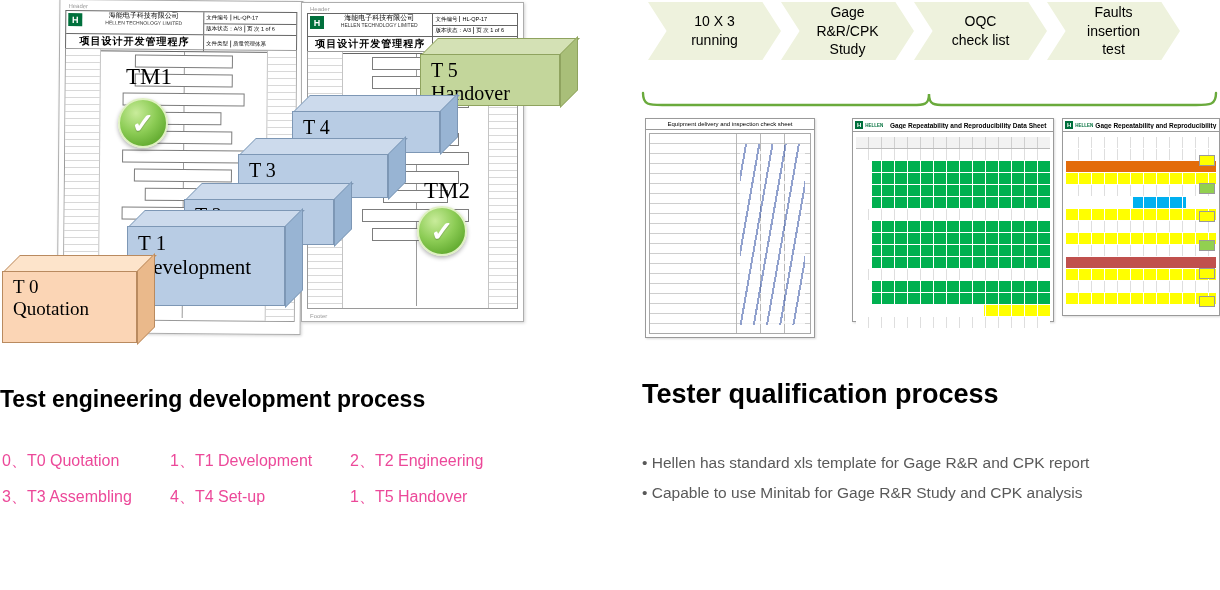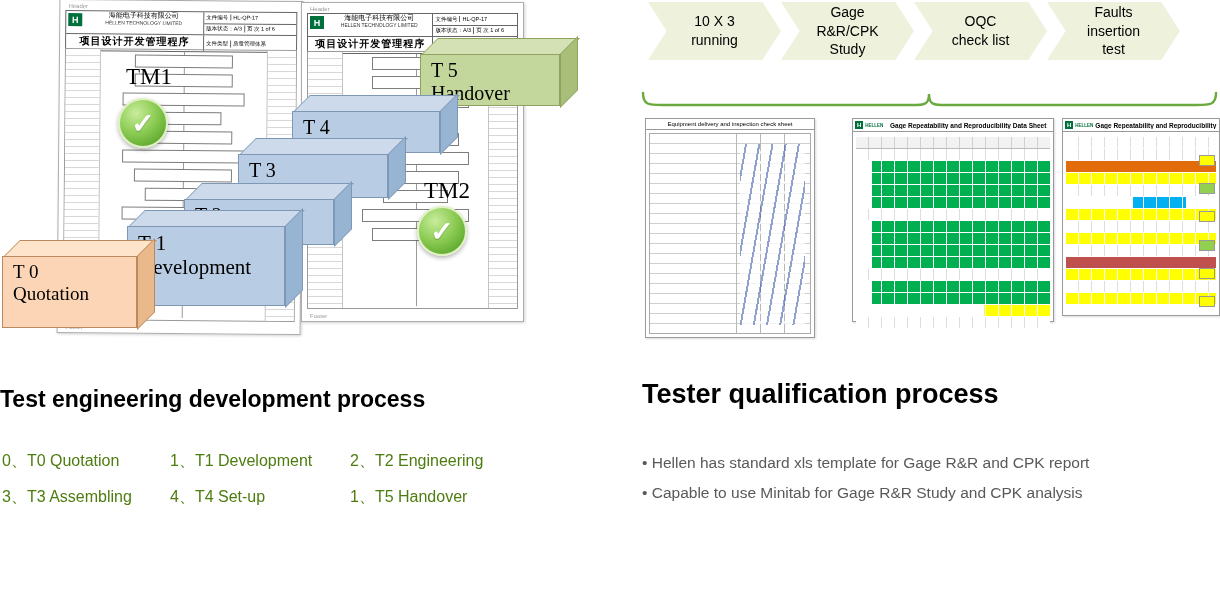--- a/index.html
+++ b/index.html
@@ -43,21 +43,21 @@
   .box3d{position:absolute;--d:16px;}
   .bxfront{position:absolute;left:0;top:var(--d);right:0;bottom:0;background:var(--f);border:1px solid var(--bd);
            font-family:"Liberation Serif",serif;padding:4px 0 0 10px;line-height:1.15;}
   .bxtop{position:absolute;left:0;top:0;width:100%;height:var(--d);background:var(--t);border:1px solid var(--bd);
          transform:skewX(-45deg);transform-origin:bottom left;}
   .bxside{position:absolute;top:var(--d);left:100%;width:var(--d);height:calc(100% - var(--d));background:var(--s);
           border:1px solid var(--bd);transform:skewY(-45deg);transform-origin:top left;}
   .c-orange{--f:#fbd5b5;--t:#fde4cb;--s:#eab98b;--bd:#b98a5f;}
   .c-blue{--f:#b8cce4;--t:#ccdaec;--s:#98b4d3;--bd:#7d97b5;}
   .c-green{--f:#c3d69b;--t:#d4e1b5;--s:#a9bf79;--bd:#8fa35f;}
-  .t0{left:2px;top:240px;width:135px;height:88px;z-index:10;font-size:19px;}
+  .t0{left:2px;top:255px;width:135px;height:88px;z-index:10;font-size:19px;}
   .t1{left:127px;top:210px;width:158px;height:96px;z-index:9;font-size:21px;}
   .t2{left:184px;top:183px;width:150px;height:62px;z-index:8;font-size:20px;}
   .t3{left:238px;top:138px;width:150px;height:60px;z-index:7;font-size:20px;}
   .t4{left:292px;top:95px;width:148px;height:58px;z-index:6;font-size:20px;}
   .t5{left:420px;top:38px;width:140px;height:68px;z-index:5;font-size:20px;}
 
   
   .tm{position:absolute;font-family:"Liberation Serif",serif;font-size:23px;z-index:12;}
   .tm1{left:126px;top:64px;}
   .tm2{left:424px;top:178px;}
@@ -65,21 +65,21 @@
          background:radial-gradient(circle at 35% 28%,#c9ec9b,#8ccc55 45%,#55a024 90%);
          border:2px solid #dff0c2;box-shadow:0 2px 4px rgba(0,0,0,.3);
          display:flex;align-items:center;justify-content:center;}
   .check::after{content:"✓";color:#fff;font-size:28px;font-weight:bold;text-shadow:0 1px 1px rgba(0,0,0,.25);}
   .chk1{left:118px;top:98px;}
   .chk2{left:417px;top:206px;}
 
   
   .left-title{position:absolute;left:0;top:386px;font-size:23px;font-weight:bold;}
   .steps{position:absolute;left:2px;top:451px;display:grid;grid-template-columns:168px 180px 170px;
-         row-gap:17px;font-size:16px;color:#4d7c0f;line-height:19px;}
+         row-gap:17px;font-size:16px;color:#ec4899;line-height:19px;}
   .right-title{position:absolute;left:642px;top:379px;font-size:27px;font-weight:bold;}
   .bullets{position:absolute;left:642px;top:448px;font-size:15.5px;color:#595959;line-height:30px;}
 
   
   .arrows{position:absolute;left:648px;top:2px;display:flex;}
   .arrow{width:133px;height:58px;background:#eef2dd;
          clip-path:polygon(0% 0%,86% 0%,100% 50%,86% 100%,0% 100%,14% 50%);
          display:flex;flex-direction:column;align-items:center;justify-content:center;
          font-size:14px;line-height:1.35;text-align:center;}
 

